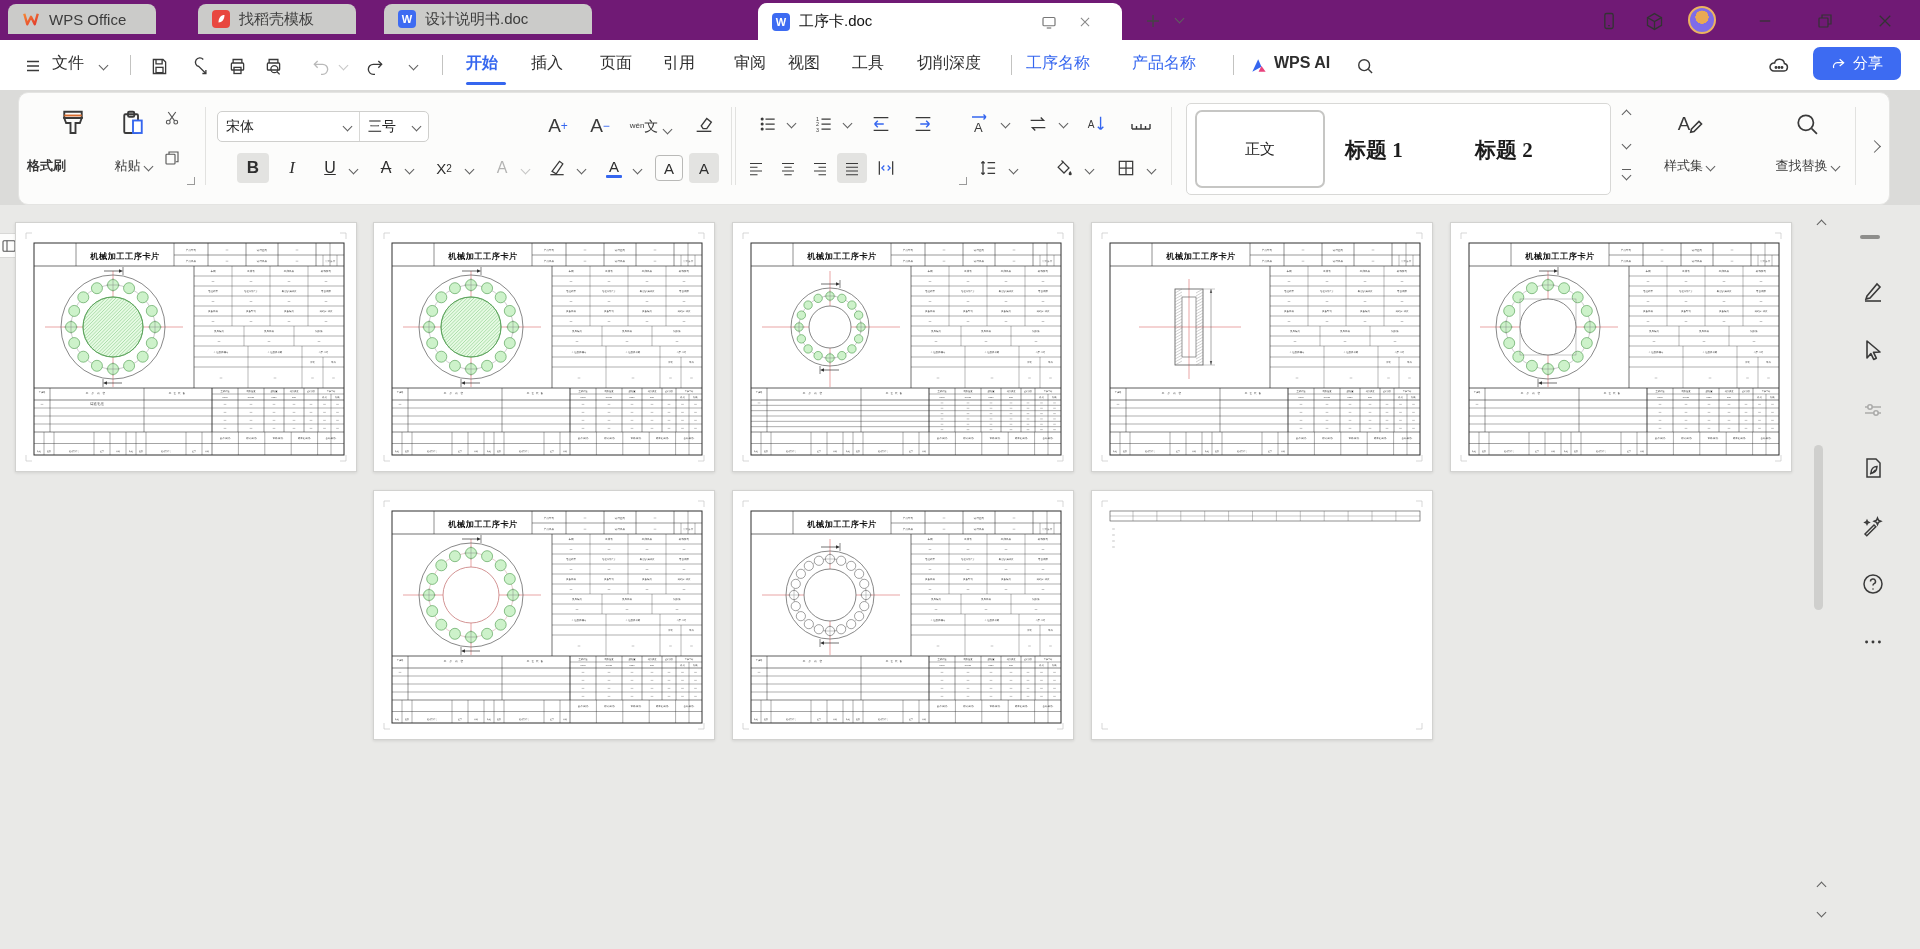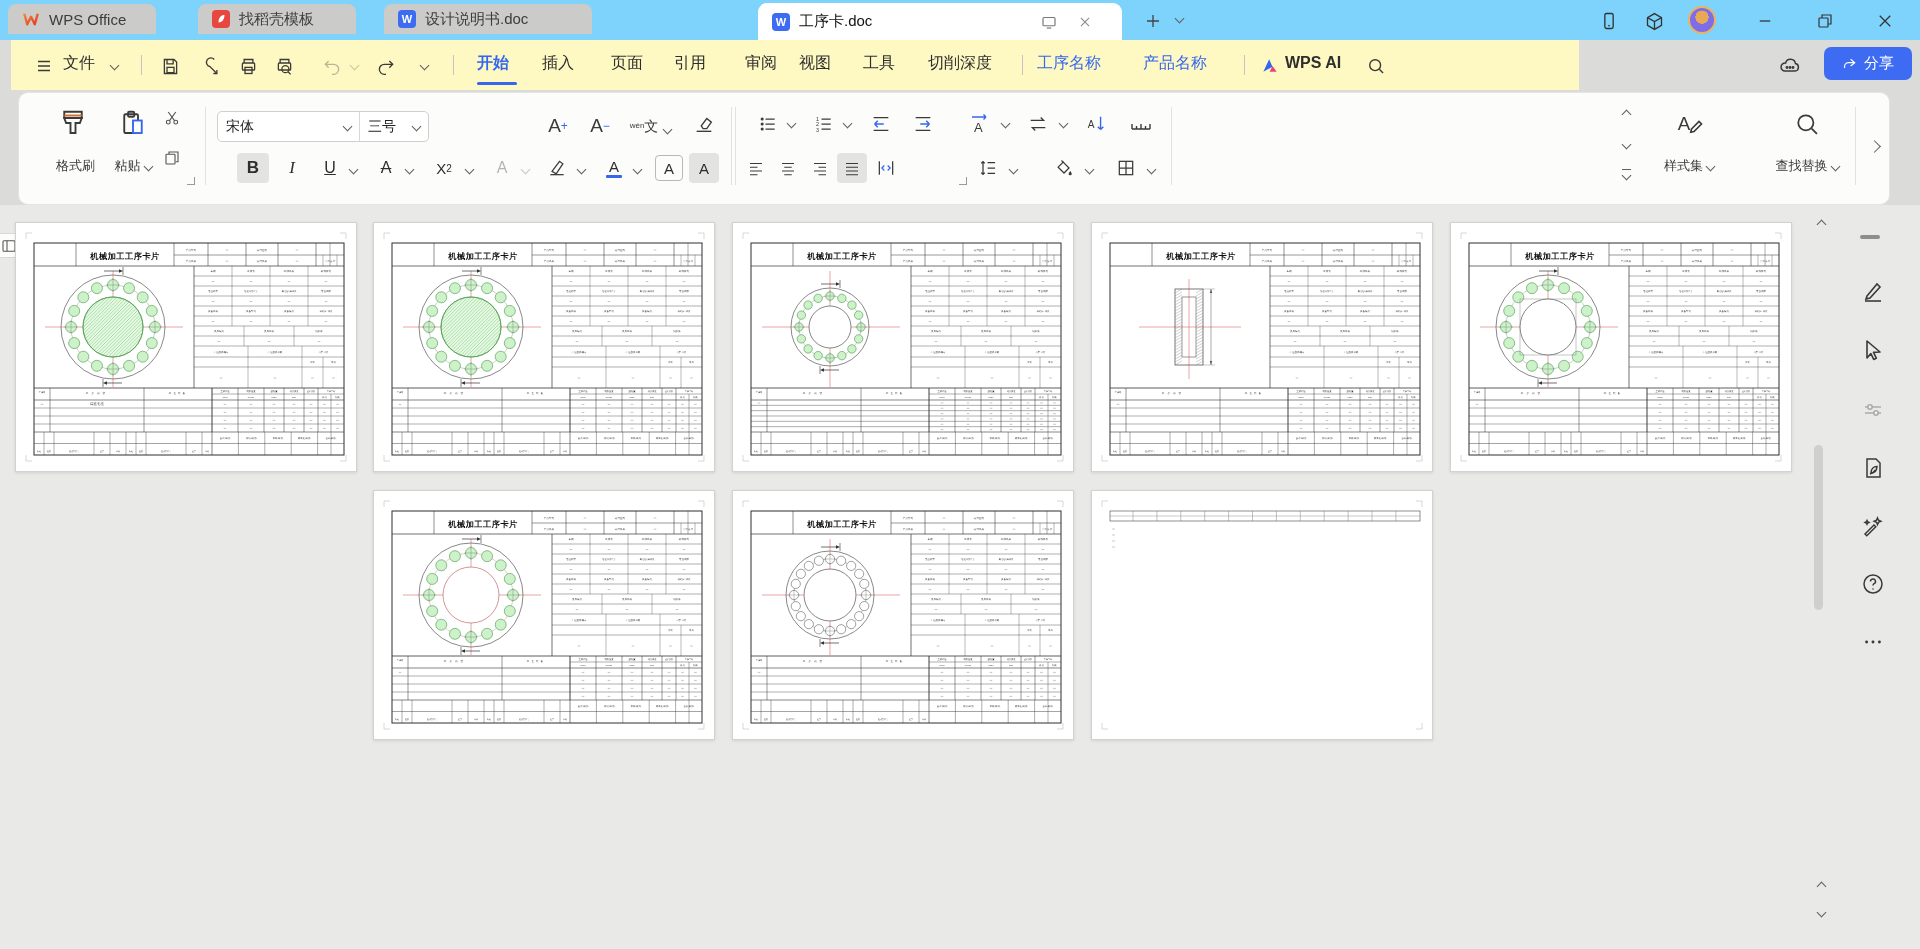--- a/index.html
+++ b/index.html
@@ -1,31 +1,31 @@
 <!DOCTYPE html>
 <html><head>
 <meta charset="utf-8">
 <style>
   html,body{margin:0;padding:0;background:#DBDBD9;font-family:"Liberation Sans","DejaVu Sans",sans-serif;}
   #app{position:relative;width:1920px;height:949px;overflow:hidden;background:#DBDBD9;}
   .abs{position:absolute;}
   
-  #titlebar{position:absolute;left:0;top:0;width:1920px;height:40px;background:#7dd3fc;}
+  #titlebar{position:absolute;left:0;top:0;width:1920px;height:40px;background:#701a75;}
   .tab{position:absolute;top:4px;height:30px;border-radius:8px 8px 0 0;background:#CBCBC9;display:flex;align-items:center;padding:0 14px;box-sizing:border-box;font-size:15px;color:#3c3c3c;cursor:default;}
   .tab.active{background:#FFFFFF;color:#111;top:3px;height:37px;border-radius:9px 9px 0 0;}
   .tabicon{width:18px;height:18px;border-radius:4px;display:flex;align-items:center;justify-content:center;margin-right:9px;flex:0 0 auto;}
   .wordicon{background:#3D6BF2;color:#fff;font-weight:bold;font-size:11px;}
   .docericon{background:#E8473F;}
   .tbtn{position:absolute;display:flex;align-items:center;justify-content:center;color:#444;}
   .cv{display:inline-block;width:6px;height:6px;border:solid #5f5f5f;border-width:0 1.4px 1.4px 0;transform:rotate(45deg);}
   .cvu{transform:rotate(-135deg);} .cvr{transform:rotate(-45deg);}
   .winbtn{position:absolute;top:8px;width:26px;height:26px;display:flex;align-items:center;justify-content:center;color:#333;}
   .avatar{position:absolute;top:6px;width:28px;height:28px;border-radius:50%;background:radial-gradient(circle at 50% 38%,#E8A954 0 34%,#7E6CE8 35% 100%);border:2px solid #ECB35F;box-sizing:border-box;}
   
-  #menubar{position:absolute;left:11px;top:40px;width:1568px;height:50px;background:#fef9c3;}
+  #menubar{position:absolute;left:0;top:40px;width:1920px;height:50px;background:#ffffff;}
   .mi{position:absolute;top:0;height:46px;display:flex;align-items:center;font-size:16px;color:#2e2e2e;cursor:default;}
   .mi.blue{color:#3566EF;}
   .mi.bold{color:#3566EF;font-weight:bold;}
   .msep{position:absolute;top:15px;width:1px;height:20px;background:#C3C3C1;}
   .mib{position:absolute;top:13px;width:26px;height:26px;display:flex;align-items:center;justify-content:center;color:#3a3a3a;}
   .dis{opacity:.35;}
   .sharebtn{position:absolute;left:1813px;top:7px;width:88px;height:33px;background:#3D6BF2;border-radius:7px;color:#fff;display:flex;align-items:center;justify-content:center;font-size:15px;gap:6px;}
   
   #ribbon{position:absolute;left:18px;top:92px;width:1872px;height:113px;background:#FCFCFB;border:1px solid #E4E4E2;border-radius:10px;box-sizing:border-box;}
   .rb{position:absolute;display:flex;align-items:center;justify-content:center;color:#3a3a3a;}
@@ -263,21 +263,21 @@
   </div>
 
   <div id="ribbon">
     <div class="rb" style="left:32px;top:12px;width:44px;height:36px;">
       <svg class="ic" width="30" height="30" viewBox="0 0 24 24" stroke="#3a3a3a" fill="none" stroke-width="1.5">
           <path d="M5 3h14v5H5z"></path>
           <path d="M5 6h14" stroke="#D86B2C"></path>
           <path d="M5 8h14l-1.5 4H14v8h-4v-8H6.5z"></path>
         </svg>
     </div>
-    <div class="rlabel" style="left:2px;top:64px;width:74px;justify-content:flex-end;">
+    <div class="rlabel" style="left:8px;top:64px;width:74px;justify-content:flex-start;font-weight:bold;">
         <span>格式刷</span>
       </div>
     <div class="rb" style="left:92px;top:12px;width:44px;height:36px;">
       <svg class="ic" width="30" height="30" viewBox="0 0 24 24" stroke="#3a3a3a" fill="none" stroke-width="1.5">
           <rect x="5" y="5" width="11" height="15" rx="1"></rect>
           <rect x="8" y="3" width="5" height="4" rx="1"></rect>
           <rect x="12" y="10" width="7" height="10" fill="#fff" stroke="#3566EF"></rect>
         </svg>
     </div>
     <div class="rlabel" style="left:84px;top:64px;width:60px;justify-content:center;">
@@ -477,20 +477,31 @@
           <rect x="4" y="4" width="16" height="16"></rect>
           <path d="M4 12h16M12 4v16"></path>
         </svg>
     </div>
     <div class="rb" style="left:1126px;top:70px;width:12px;height:12px;">
         <span class="cv"></span>
       </div>
     <div class="launch" style="left:940px;top:84px;"></div>
     <div class="rsep" style="left:1152px;"></div>
 
+    <div class="gallery">
+      <div class="gcell-sel">
+          <span>正文</span>
+        </div>
+      <div class="gtitle" style="left:158px;">
+          <span>标题 1</span>
+        </div>
+      <div class="gtitle" style="left:288px;">
+          <span>标题 2</span>
+        </div>
+    </div>
     <div class="garr" style="top:12px;">
         <span class="cv cvu"></span>
       </div>
     <div class="garr" style="top:42px;">
         <span class="cv"></span>
       </div>
     <div class="garr" style="top:72px;">
         <span style="display:flex;flex-direction:column;align-items:center;">
           <span style="width:9px;height:1.4px;background:#5f5f5f;margin-bottom:2px;"></span>
           <span class="cv"></span>

